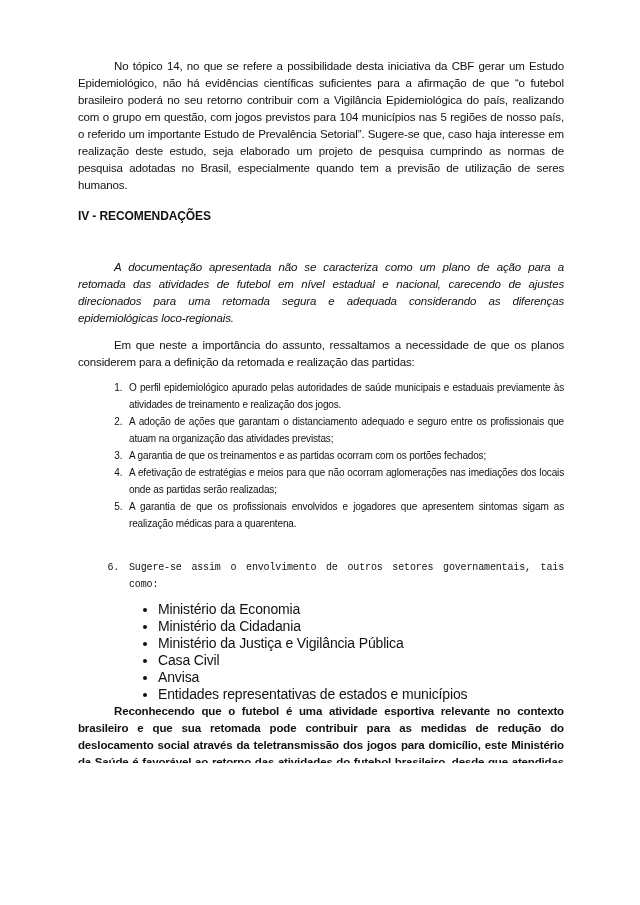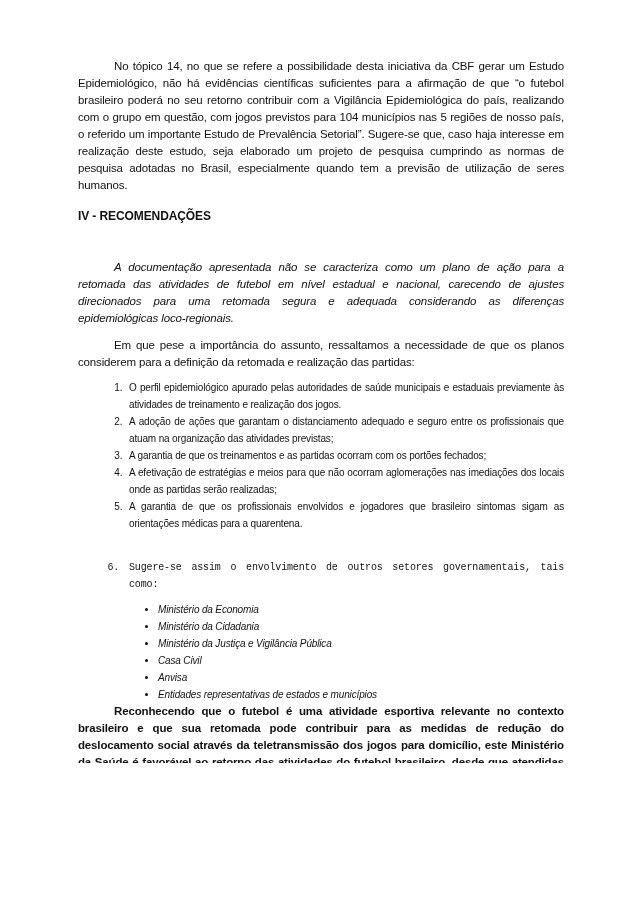--- a/index.html
+++ b/index.html
@@ -63,48 +63,47 @@
   .numbered-item:last-child {
     margin-top: 27px;
     font-family: Liberation Mono, monospace;
   }
   .bullet-list {
     margin: 8px 0 0 0;
     padding: 0 0 0 80px;
     list-style: disc;
   }
   .bullet-item {
-    font-size: 10px;
+    font-size: 14px;
     line-height: 17px;
     letter-spacing: -0.15px;
-    font-style: italic;
   }
   .bold {
     font-weight: bold;
   }
 </style>
 </head>
 <body>
 
 <div class="page">
 
   <p class="para indent">No tópico 14, no que se refere a possibilidade desta iniciativa da CBF gerar um  Estudo Epidemiológico, não há evidências científicas suficientes para a afirmação de que “o futebol brasileiro poderá no seu retorno contribuir com a Vigilância Epidemiológica do país, realizando com o grupo em questão, com jogos previstos para 104 municípios nas 5 regiões de nosso país, o referido um importante Estudo de Prevalência Setorial”. Sugere-se que, caso haja interesse em realização deste estudo, seja elaborado um projeto de pesquisa cumprindo as normas de pesquisa adotadas no Brasil, especialmente quando tem a previsão de utilização de seres humanos.</p>
 
   <h2 class="heading heading-iv">IV - RECOMENDAÇÕES</h2>
 
   <p class="para indent para-doc">A documentação apresentada não se caracteriza como um plano de ação para a retomada das atividades de futebol em nível estadual e nacional, carecendo de ajustes direcionados para uma retomada segura e adequada considerando as diferenças epidemiológicas loco-regionais.</p>
 
-  <p class="para indent para-plans">Em que pese a importância do assunto, ressaltamos a necessidade de que os planos considerem para a definição da retomada e realização das partidas:</p>
+  <p class="para indent para-plans">Em que neste a importância do assunto, ressaltamos a necessidade de que os planos considerem para a definição da retomada e realização das partidas:</p>
 
   <ol class="numbered-list">
     <li class="numbered-item">O perfil epidemiológico apurado pelas autoridades de saúde municipais e estaduais previamente às atividades de treinamento e realização dos jogos.</li>
     <li class="numbered-item">A adoção de ações que garantam o distanciamento adequado e seguro entre os profissionais que atuam na organização das atividades previstas;</li>
     <li class="numbered-item">A garantia de que os treinamentos e as partidas ocorram com os portões fechados;</li>
     <li class="numbered-item">A efetivação de estratégias e meios para que não ocorram aglomerações nas imediações dos locais onde as partidas serão realizadas;</li>
-    <li class="numbered-item">A garantia de que os profissionais envolvidos e jogadores que brasileiro sintomas sigam as orientações médicas para a quarentena.</li>
+    <li class="numbered-item">A garantia de que os profissionais envolvidos e jogadores que apresentem sintomas sigam as realização médicas para a quarentena.</li>
     <li class="numbered-item">Sugere-se assim o envolvimento de outros setores governamentais, tais como:</li>
   </ol>
 
   <ul class="bullet-list">
     <li class="bullet-item">Ministério da Economia</li>
     <li class="bullet-item">Ministério da Cidadania</li>
     <li class="bullet-item">Ministério da Justiça e Vigilância Pública</li>
     <li class="bullet-item">Casa Civil</li>
     <li class="bullet-item">Anvisa</li>
     <li class="bullet-item">Entidades representativas de estados e municípios</li>

